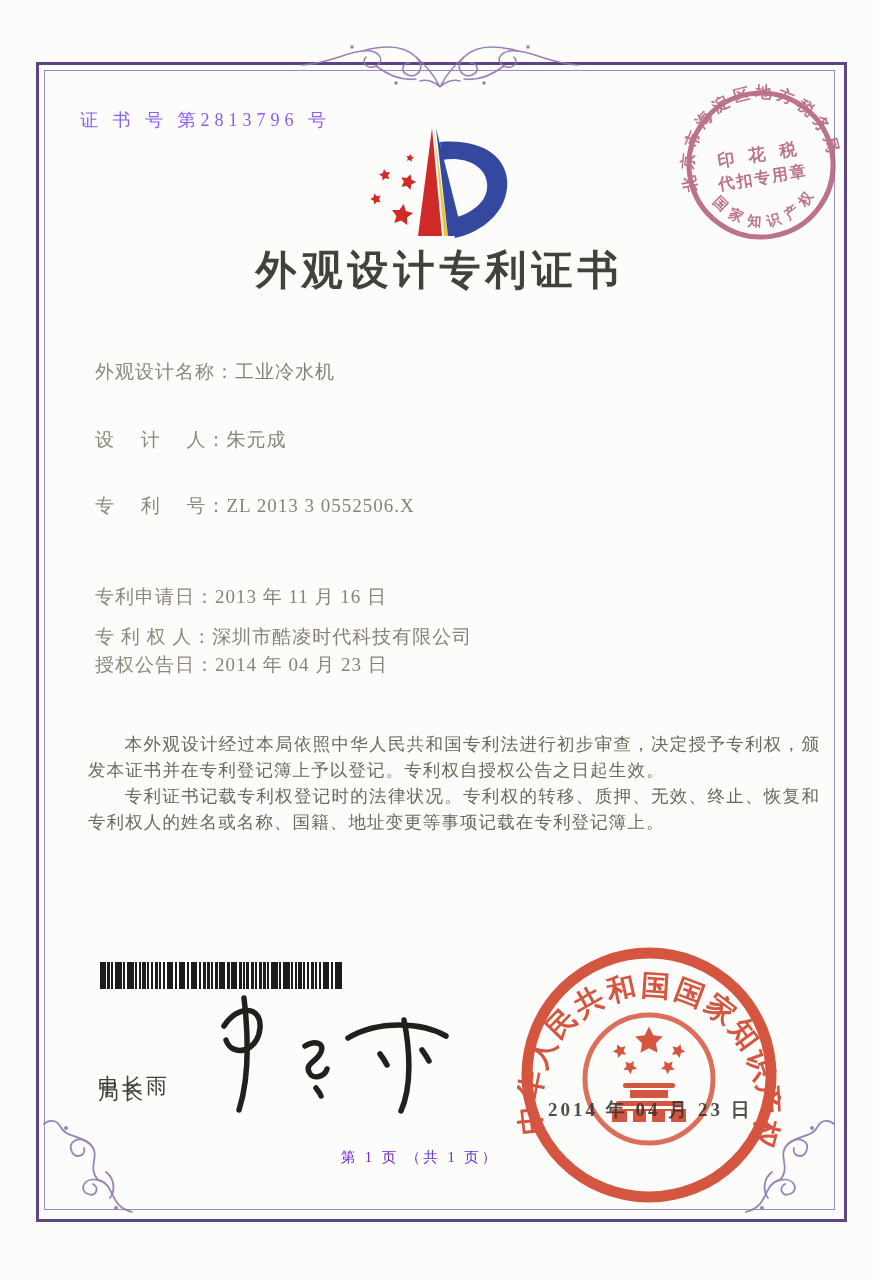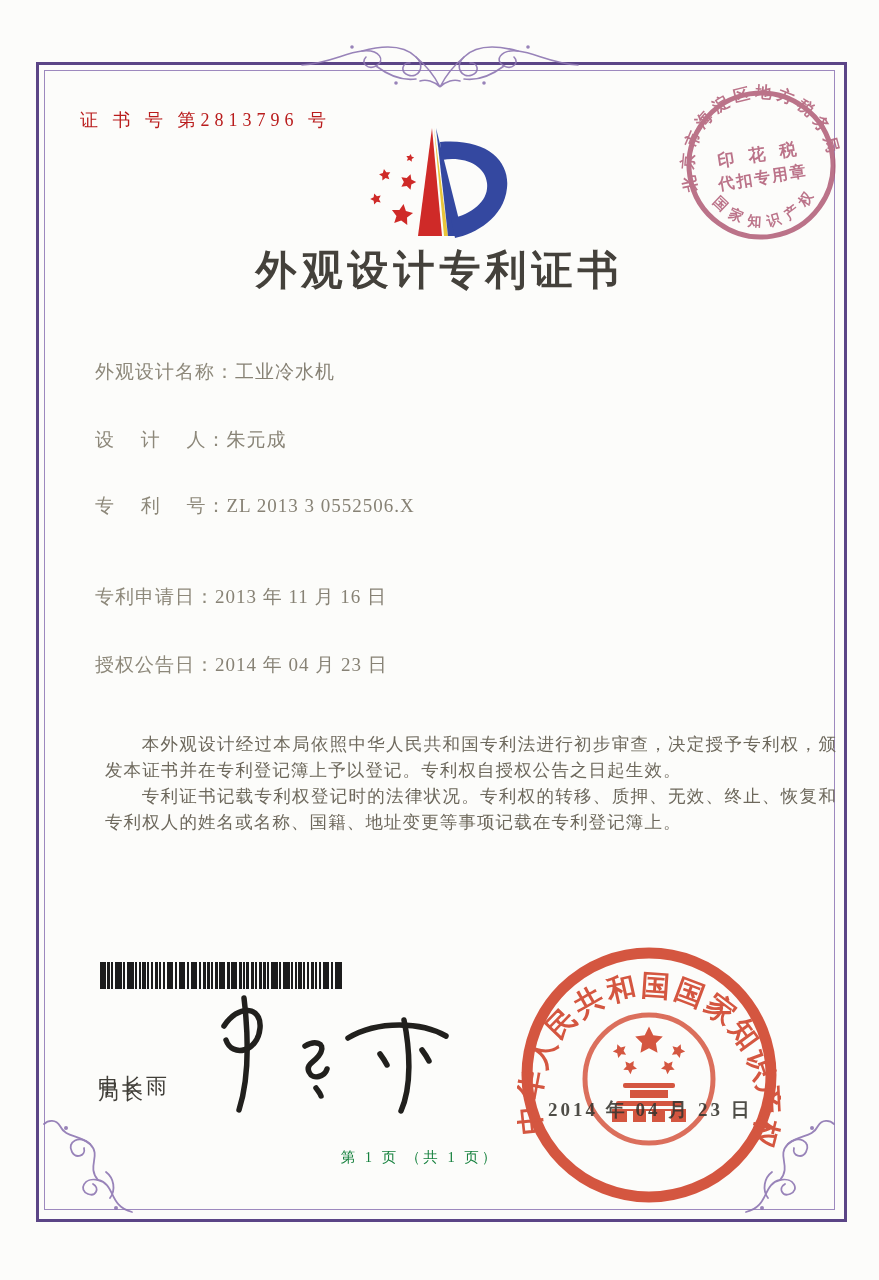--- a/index.html
+++ b/index.html
@@ -6,31 +6,31 @@
   .page{position:relative;width:879px;height:1280px;background:#fcfcfa;margin:0 auto;
         font-family:"Liberation Serif","DejaVu Serif",serif;overflow:hidden;}
   
   .frame-outer{position:absolute;left:36px;top:62px;width:805px;height:1154px;
         border:3px solid #5b4586;}
   .frame-inner{position:absolute;left:44px;top:70px;width:789px;height:1138px;
         border:1px solid #9d89be;}
   .ornament{position:absolute;pointer-events:none;opacity:.9;}
   
   .cert-no{position:absolute;left:80px;top:108px;font-size:18px;letter-spacing:5px;
-        color:#b91c1c;}
+        color:#8b5cf6;}
   .logo{position:absolute;left:356px;top:124px;}
   .title{position:absolute;left:0;top:243px;width:879px;margin:0;text-align:center;
         font-size:41px;font-weight:bold;letter-spacing:5px;color:#44413b;}
   
   .field{position:absolute;left:95px;font-size:19px;color:#8d887a;letter-spacing:1px;
         white-space:nowrap;}
   .field .val{color:#878275;}
   .f0{top:359px}.f1{top:427px}.f2{top:493px}.f3{top:584px}.f4{top:624px}.f5{top:652px}
   
-  .body-text{position:absolute;left:88px;top:731px;width:732px;color:#6d685c;margin-left:17px;}
+  .body-text{position:absolute;left:88px;top:731px;width:732px;color:#6d685c;}
   .body-text p{margin:0;font-size:17.5px;line-height:26px;letter-spacing:1.1px;
         text-indent:2.1em;text-align:justify;}
   
   .barcode{position:absolute;left:100px;top:962px;width:236px;height:27px;
         border-left:3px solid #1c1c1c;border-right:3px solid #1c1c1c;
         background-image:
           repeating-linear-gradient(90deg,#1c1c1c 0 2px,transparent 2px 4px),
           repeating-linear-gradient(90deg,#1c1c1c 0 1px,transparent 1px 6px),
           repeating-linear-gradient(90deg,#1c1c1c 0 3px,transparent 3px 13px);}
   
@@ -38,21 +38,21 @@
   .director-name{position:absolute;left:98px;top:1072px;font-size:21px;color:#403e38;letter-spacing:3px;}
   .signature{position:absolute;left:208px;top:992px;}
   
   .seal{position:absolute;left:517px;top:943px;opacity:.93;}
   .seal-date{position:absolute;left:548px;top:1097px;font-size:19px;font-weight:bold;
         color:#37352f;letter-spacing:3px;opacity:.88;white-space:nowrap;}
   
   .tax-stamp{position:absolute;left:676px;top:80px;transform:rotate(-9deg);opacity:.85;}
   
   .footer{position:absolute;left:0;top:1148px;width:840px;text-align:center;
-        font-size:14.5px;color:#15803d;letter-spacing:3px;}
+        font-size:14.5px;color:#6d28d9;letter-spacing:3px;}
 </style>
 </head>
 <body>
 
 <div class="page">
 
   <div class="frame-outer"></div>
   <div class="frame-inner"></div>
 
   <svg class="ornament" style="left:300px;top:35px" width="280" height="62" viewBox="0 0 280 62">
@@ -115,20 +115,23 @@
     <span>设　 计　 人：</span><span class="val">朱元成</span>
   </div>
   <div class="field f0">
     <span>外观设计名称：</span><span class="val">工业冷水机</span>
   </div>
   <div class="field f2">
     <span>专　 利　 号：</span><span class="val">ZL 2013 3 0552506.X</span>
   </div>
   <div class="field f3">
     <span>专利申请日：</span><span class="val">2013 年 11 月 16 日</span>
+  </div>
+  <div class="field f4">
+    <span>专 利 权 人：</span><span class="val">深圳市酷凌时代科技有限公司</span>
   </div>
   <div class="field f5">
     <span>授权公告日：</span><span class="val">2014 年 04 月 23 日</span>
   </div>
 
   <div class="body-text">
     <p>本外观设计经过本局依照中华人民共和国专利法进行初步审查，决定授予专利权，颁发本证书并在专利登记簿上予以登记。专利权自授权公告之日起生效。</p>
     <p>专利证书记载专利权登记时的法律状况。专利权的转移、质押、无效、终止、恢复和专利权人的姓名或名称、国籍、地址变更等事项记载在专利登记簿上。</p>
   </div>
 

